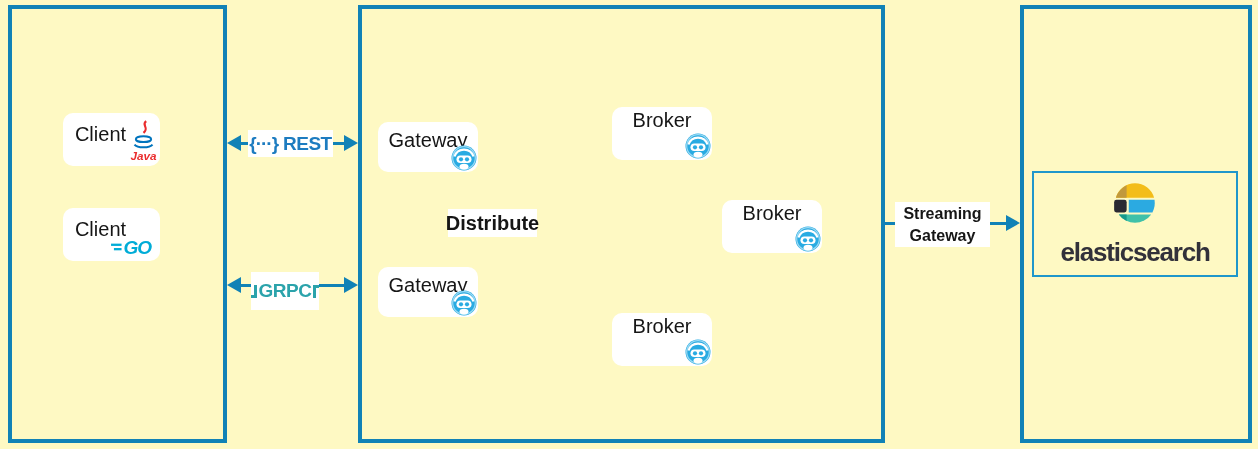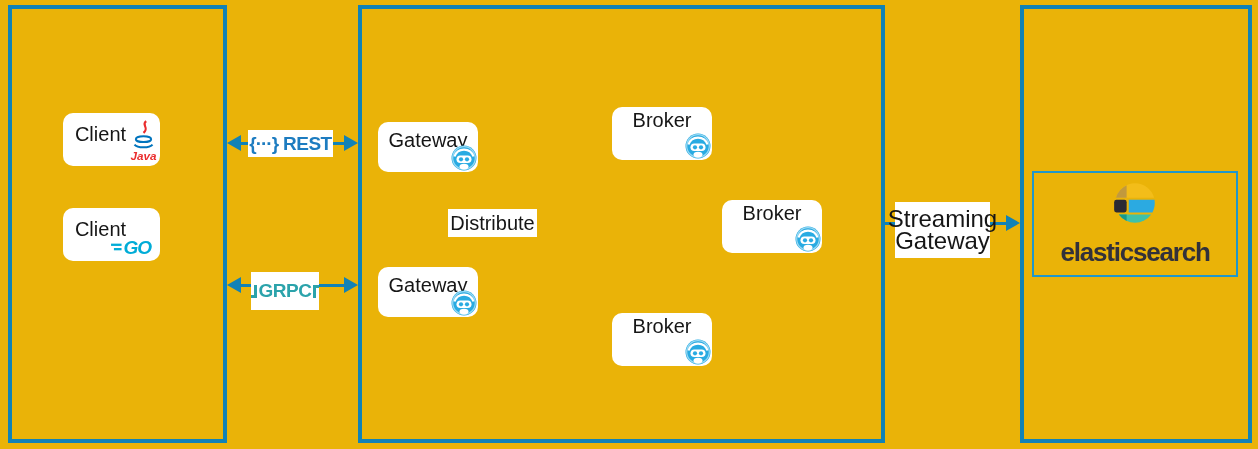--- a/index.html
+++ b/index.html
@@ -1,17 +1,17 @@
 <!DOCTYPE html>
 <html><head>
 <meta charset="utf-8">
 <style>
   html,body{margin:0;padding:0;background:#000;}
   #stage{
-    position:relative;width:1258px;height:449px;background:#eab308;overflow:hidden;
+    position:relative;width:1258px;height:449px;background:#fef9c3;overflow:hidden;
     font-family:"Liberation Sans","DejaVu Sans",sans-serif;
   }
   
   .panel{position:absolute;top:5px;height:438px;border:4px solid #1182b6;box-sizing:border-box;background:transparent;}
   .panel-left{left:8px;width:219px;}
   .panel-mid{left:358px;width:527px;}
   .panel-right{left:1020px;width:232px;}
 
   
   .node{position:absolute;background:#ffffff;border-radius:10px;box-sizing:border-box;}
@@ -24,29 +24,29 @@
   .java-logo{position:absolute;right:3px;top:6px;}
   .go-logo{position:absolute;right:5px;bottom:4px;}
 
   
   .line{position:absolute;height:3px;background:#1182b6;}
   .ah{position:absolute;width:0;height:0;border-top:8px solid transparent;border-bottom:8px solid transparent;}
   .ah-right{border-left:14px solid #1182b6;}
   .ah-left{border-right:14px solid #1182b6;}
 
   
-  .conn-label{position:absolute;background:#ffffff;display:flex;align-items:center;justify-content:center;box-sizing:border-box;}
+  .conn-label{position:absolute;background:#ffffff;display:flex;align-items:center;justify-content:center;box-sizing:border-box;font-weight:bold;}
   .rest-box{left:248px;top:130px;width:85px;height:27px;color:#1d7cc0;font-weight:bold;font-size:19px;letter-spacing:-0.5px;}
   .rest-box .braces{letter-spacing:-1px;margin-right:5px;}
   .grpc-box{left:251px;top:272px;width:68px;height:38px;color:#2ba3ab;font-weight:bold;font-size:19px;letter-spacing:-0.5px;}
   .hook{display:inline-block;box-sizing:border-box;width:8px;height:13px;}
   .hook-l{border-right:3px solid #2ba3ab;border-bottom:3px solid #2ba3ab;vertical-align:3px;margin-right:2px;}
   .hook-r{border-left:3px solid #2ba3ab;border-top:3px solid #2ba3ab;vertical-align:-7px;margin-left:2px;}
   .distribute-box{left:448px;top:209px;width:89px;height:28px;font-size:20px;color:#161616;}
-  .streaming-box{left:895px;top:202px;width:95px;height:56px;font-size:24px;line-height:22px;color:#161616;text-align:center;}
+  .streaming-box{left:895px;top:202px;width:95px;height:45px;font-size:16px;line-height:22px;color:#161616;text-align:center;}
 
   
   .es-box{position:absolute;left:1032px;top:171px;width:206px;height:106px;border:2px solid #1f97cb;box-sizing:border-box;}
   .es-mark{position:absolute;left:50%;transform:translateX(-50%);top:7px;}
   .es-wordmark{position:absolute;top:64px;width:100%;text-align:center;font-size:26px;font-weight:bold;letter-spacing:-1.2px;color:#32313a;}
 </style>
 </head>
 <body>
 
 <div id="stage">

